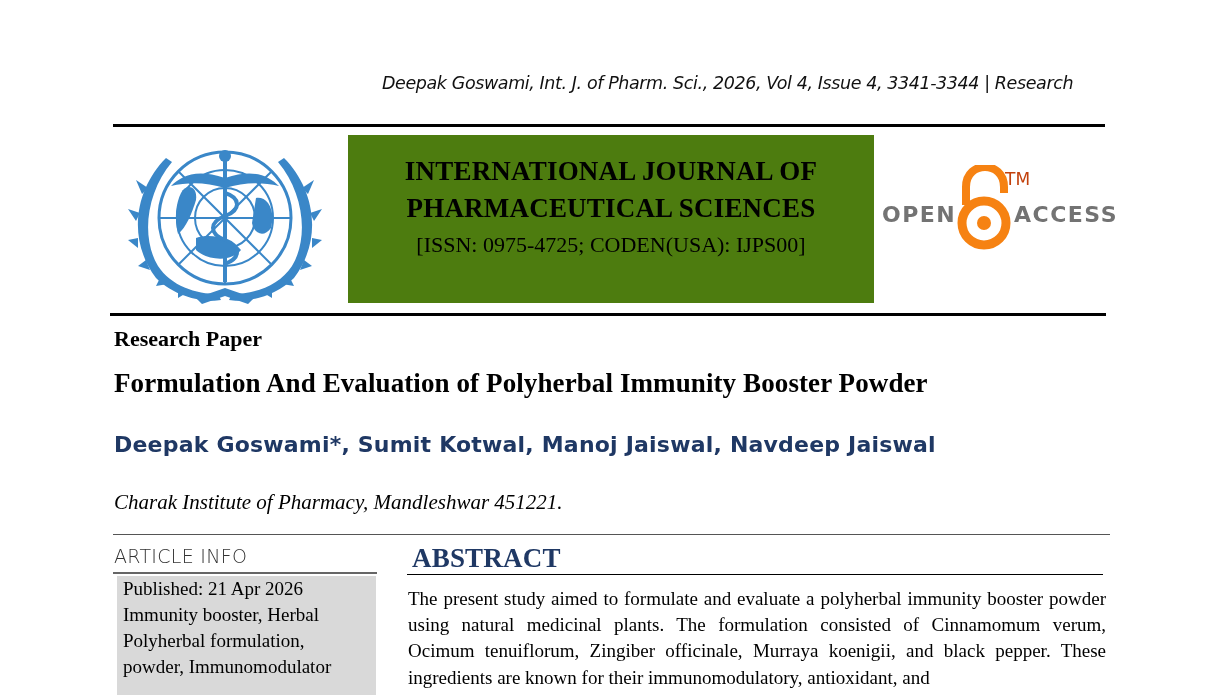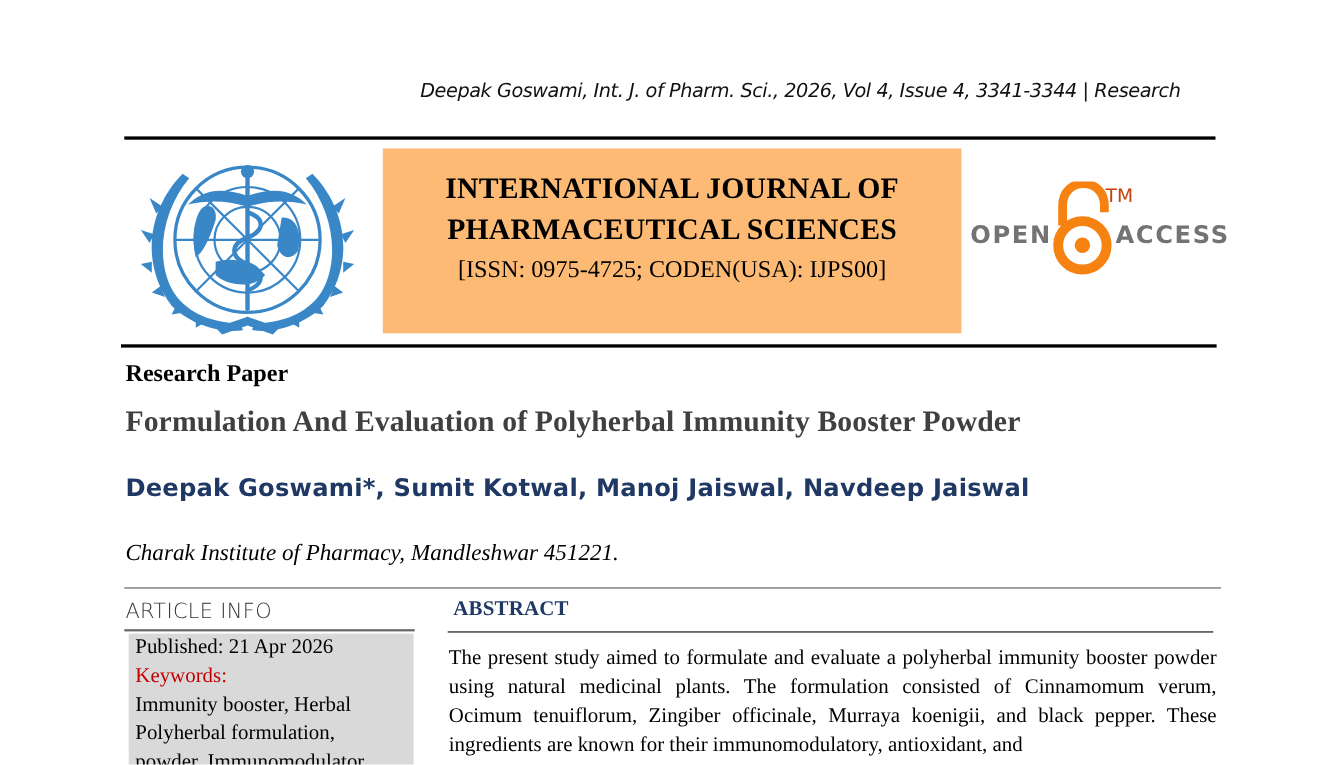--- a/index.html
+++ b/index.html
@@ -6,41 +6,41 @@
   body { width: 1220px; height: 695px; overflow: hidden; position: relative; font-family: "Liberation Serif", serif; color: #000; }
   .abs { position: absolute; }
 
   .running-head { left: 382px; top: 73px; width: 730px; font-family: "DejaVu Sans", sans-serif; font-style: italic; font-size: 17.5px; letter-spacing: -0.4px; color: #111; white-space: nowrap; }
 
   .rule-top { left: 113px; top: 124px; width: 992px; height: 3px; background: #000; }
   .rule-bottom { left: 110px; top: 313px; width: 996px; height: 3px; background: #000; }
 
   .logo-left { left: 126px; top: 138px; width: 198px; height: 168px; }
 
-  .journal-box { left: 348px; top: 135px; width: 526px; height: 168px; background: #fdba74; text-align: center; }
+  .journal-box { left: 348px; top: 135px; width: 526px; height: 168px; background: #4d7c0f; text-align: center; }
   .journal-title { margin-top: 18px; font-weight: bold; font-size: 27px; line-height: 37px; letter-spacing: 0.2px; }
   .journal-issn { font-size: 22px; line-height: 32px; margin-top: 2px; }
   .journal-home { font-size: 22px; line-height: 32px; }
 
   .oa { left: 880px; top: 165px; width: 230px; height: 90px; }
   .oa-text { position: absolute; top: 37px; font-family: "DejaVu Sans", sans-serif; font-weight: bold; font-size: 22px; letter-spacing: 1.5px; color: #737373; }
 
   .paper-type { left: 114px; top: 326px; font-weight: bold; font-size: 22px; }
-  .paper-title { left: 114px; top: 368px; font-weight: bold; font-size: 27px; color: #404040; white-space: nowrap; letter-spacing: 0.1px; }
+  .paper-title { left: 114px; top: 368px; font-weight: bold; font-size: 27px; color: #000000; white-space: nowrap; letter-spacing: 0.1px; }
   .authors { left: 114px; top: 432px; font-family: "DejaVu Sans", sans-serif; font-weight: bold; font-size: 22px; color: #1f3864; white-space: nowrap; letter-spacing: 0.2px; }
   .affiliation { left: 114px; top: 490px; font-style: italic; font-size: 21px; white-space: nowrap; }
 
   .rule-mid { left: 113px; top: 534px; width: 997px; height: 1px; background: #555; }
 
   .article-info-label { left: 114px; top: 545px; font-family: "DejaVu Sans", sans-serif; font-size: 19px; letter-spacing: 0.3px; color: #333; font-weight: 300; }
   .info-rule { left: 113px; top: 572px; width: 264px; height: 2px; background: #666; }
   .info-box { left: 117px; top: 576px; width: 259px; height: 130px; background: #d9d9d9; padding-left: 6px; box-sizing: border-box; font-size: 19px; line-height: 26px; }
   .kw-label { color: #c00000; }
 
-  .abstract-label { left: 412px; top: 543px; font-weight: bold; font-size: 19px; color: #1f3864; letter-spacing: 0.2px; }
+  .abstract-label { left: 412px; top: 543px; font-weight: bold; font-size: 27px; color: #1f3864; letter-spacing: 0.2px; }
   .abstract-rule { left: 407px; top: 574px; width: 696px; height: 1px; background: #000; }
   .abstract-body { left: 408px; top: 586px; width: 698px; font-size: 19px; line-height: 26.2px; text-align: justify; }
 </style>
 </head>
 <body>
 
 <div class="abs running-head">Deepak Goswami, Int. J. of Pharm. Sci., 2026, Vol 4, Issue 4, 3341-3344 | Research</div>
 
 <div class="abs rule-top"></div>
 
@@ -101,21 +101,20 @@
 <div class="abs paper-title">Formulation And Evaluation of Polyherbal Immunity Booster Powder</div>
 <div class="abs authors">Deepak Goswami*, Sumit Kotwal, Manoj Jaiswal, Navdeep Jaiswal</div>
 <div class="abs affiliation">Charak Institute of Pharmacy, Mandleshwar 451221.</div>
 
 <div class="abs rule-mid"></div>
 
 <div class="abs article-info-label">ARTICLE INFO</div>
 <div class="abs info-rule"></div>
 <div class="abs info-box">
   <div>Published: 21 Apr 2026</div>
-  <div class="kw-label">Keywords:</div>
   <div>Immunity booster, Herbal</div>
   <div>Polyherbal formulation,</div>
   <div>powder, Immunomodulator</div>
 </div>
 
 <div class="abs abstract-label">ABSTRACT</div>
 <div class="abs abstract-rule"></div>
 <div class="abs abstract-body">The present study aimed to formulate and evaluate a polyherbal immunity booster powder using natural medicinal plants. The formulation consisted of Cinnamomum verum, Ocimum tenuiflorum, Zingiber officinale, Murraya koenigii, and black pepper. These ingredients are known for their immunomodulatory, antioxidant, and</div>
 
 </body></html>

